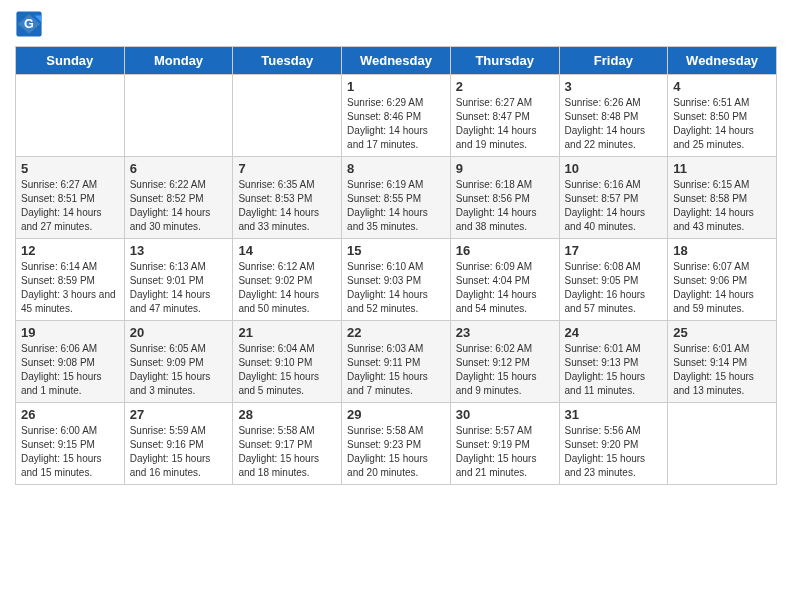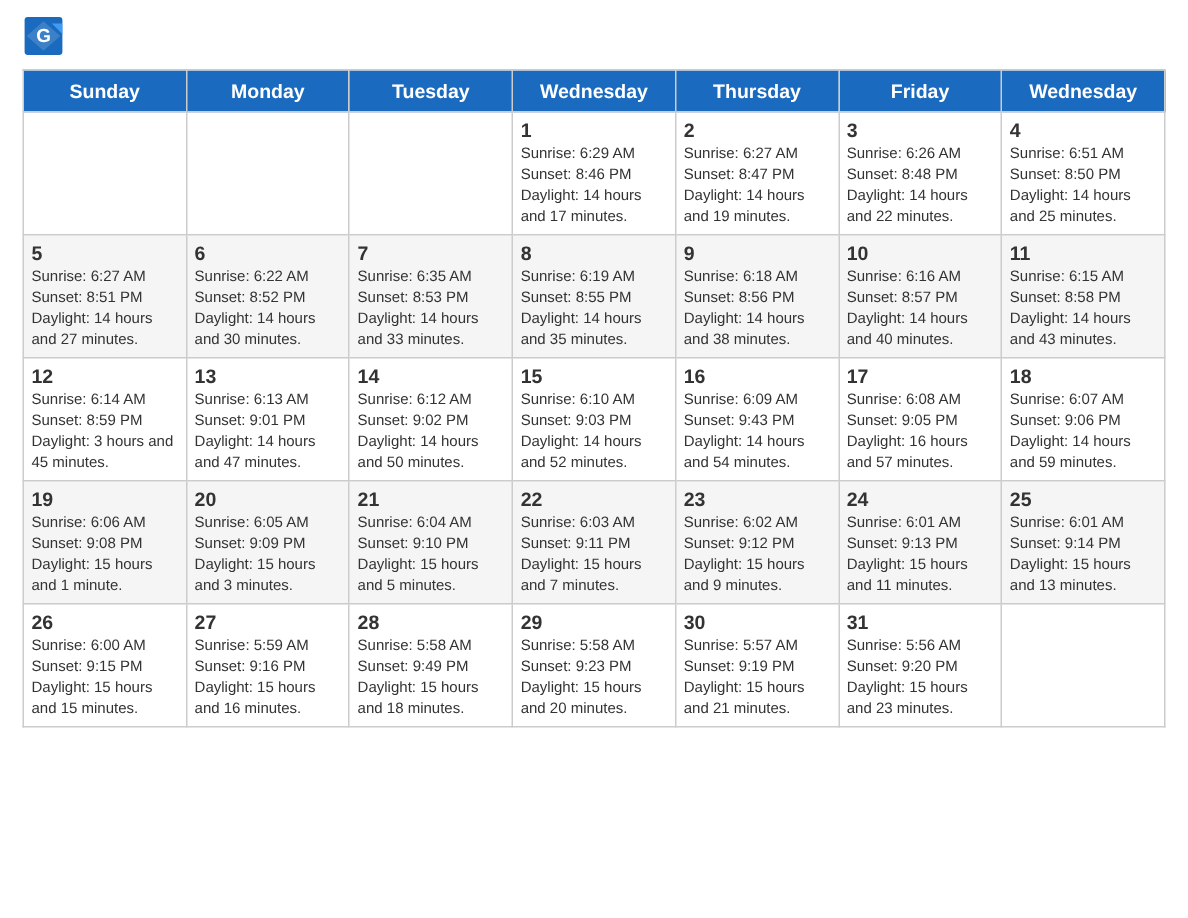--- a/index.html
+++ b/index.html
@@ -254,21 +254,21 @@
           <div class="day-info">
             <span>Sunrise: 6:10 AM</span><br>
             <span>Sunset: 9:03 PM</span><br>
             <span>Daylight: 14 hours and 52 minutes.</span>
           </div>
         </td>
           <td>
           <span class="day-num">16</span>
           <div class="day-info">
             <span>Sunrise: 6:09 AM</span><br>
-            <span>Sunset: 9:43 PM</span><br>
+            <span>Sunset: 4:04 PM</span><br>
             <span>Daylight: 14 hours and 54 minutes.</span>
           </div>
         </td>
           <td>
           <span class="day-num">17</span>
           <div class="day-info">
             <span>Sunrise: 6:08 AM</span><br>
             <span>Sunset: 9:05 PM</span><br>
             <span>Daylight: 16 hours and 57 minutes.</span>
           </div>
@@ -354,21 +354,21 @@
           <div class="day-info">
             <span>Sunrise: 5:59 AM</span><br>
             <span>Sunset: 9:16 PM</span><br>
             <span>Daylight: 15 hours and 16 minutes.</span>
           </div>
         </td>
           <td>
           <span class="day-num">28</span>
           <div class="day-info">
             <span>Sunrise: 5:58 AM</span><br>
-            <span>Sunset: 9:49 PM</span><br>
+            <span>Sunset: 9:17 PM</span><br>
             <span>Daylight: 15 hours and 18 minutes.</span>
           </div>
         </td>
           <td>
           <span class="day-num">29</span>
           <div class="day-info">
             <span>Sunrise: 5:58 AM</span><br>
             <span>Sunset: 9:23 PM</span><br>
             <span>Daylight: 15 hours and 20 minutes.</span>
           </div>

